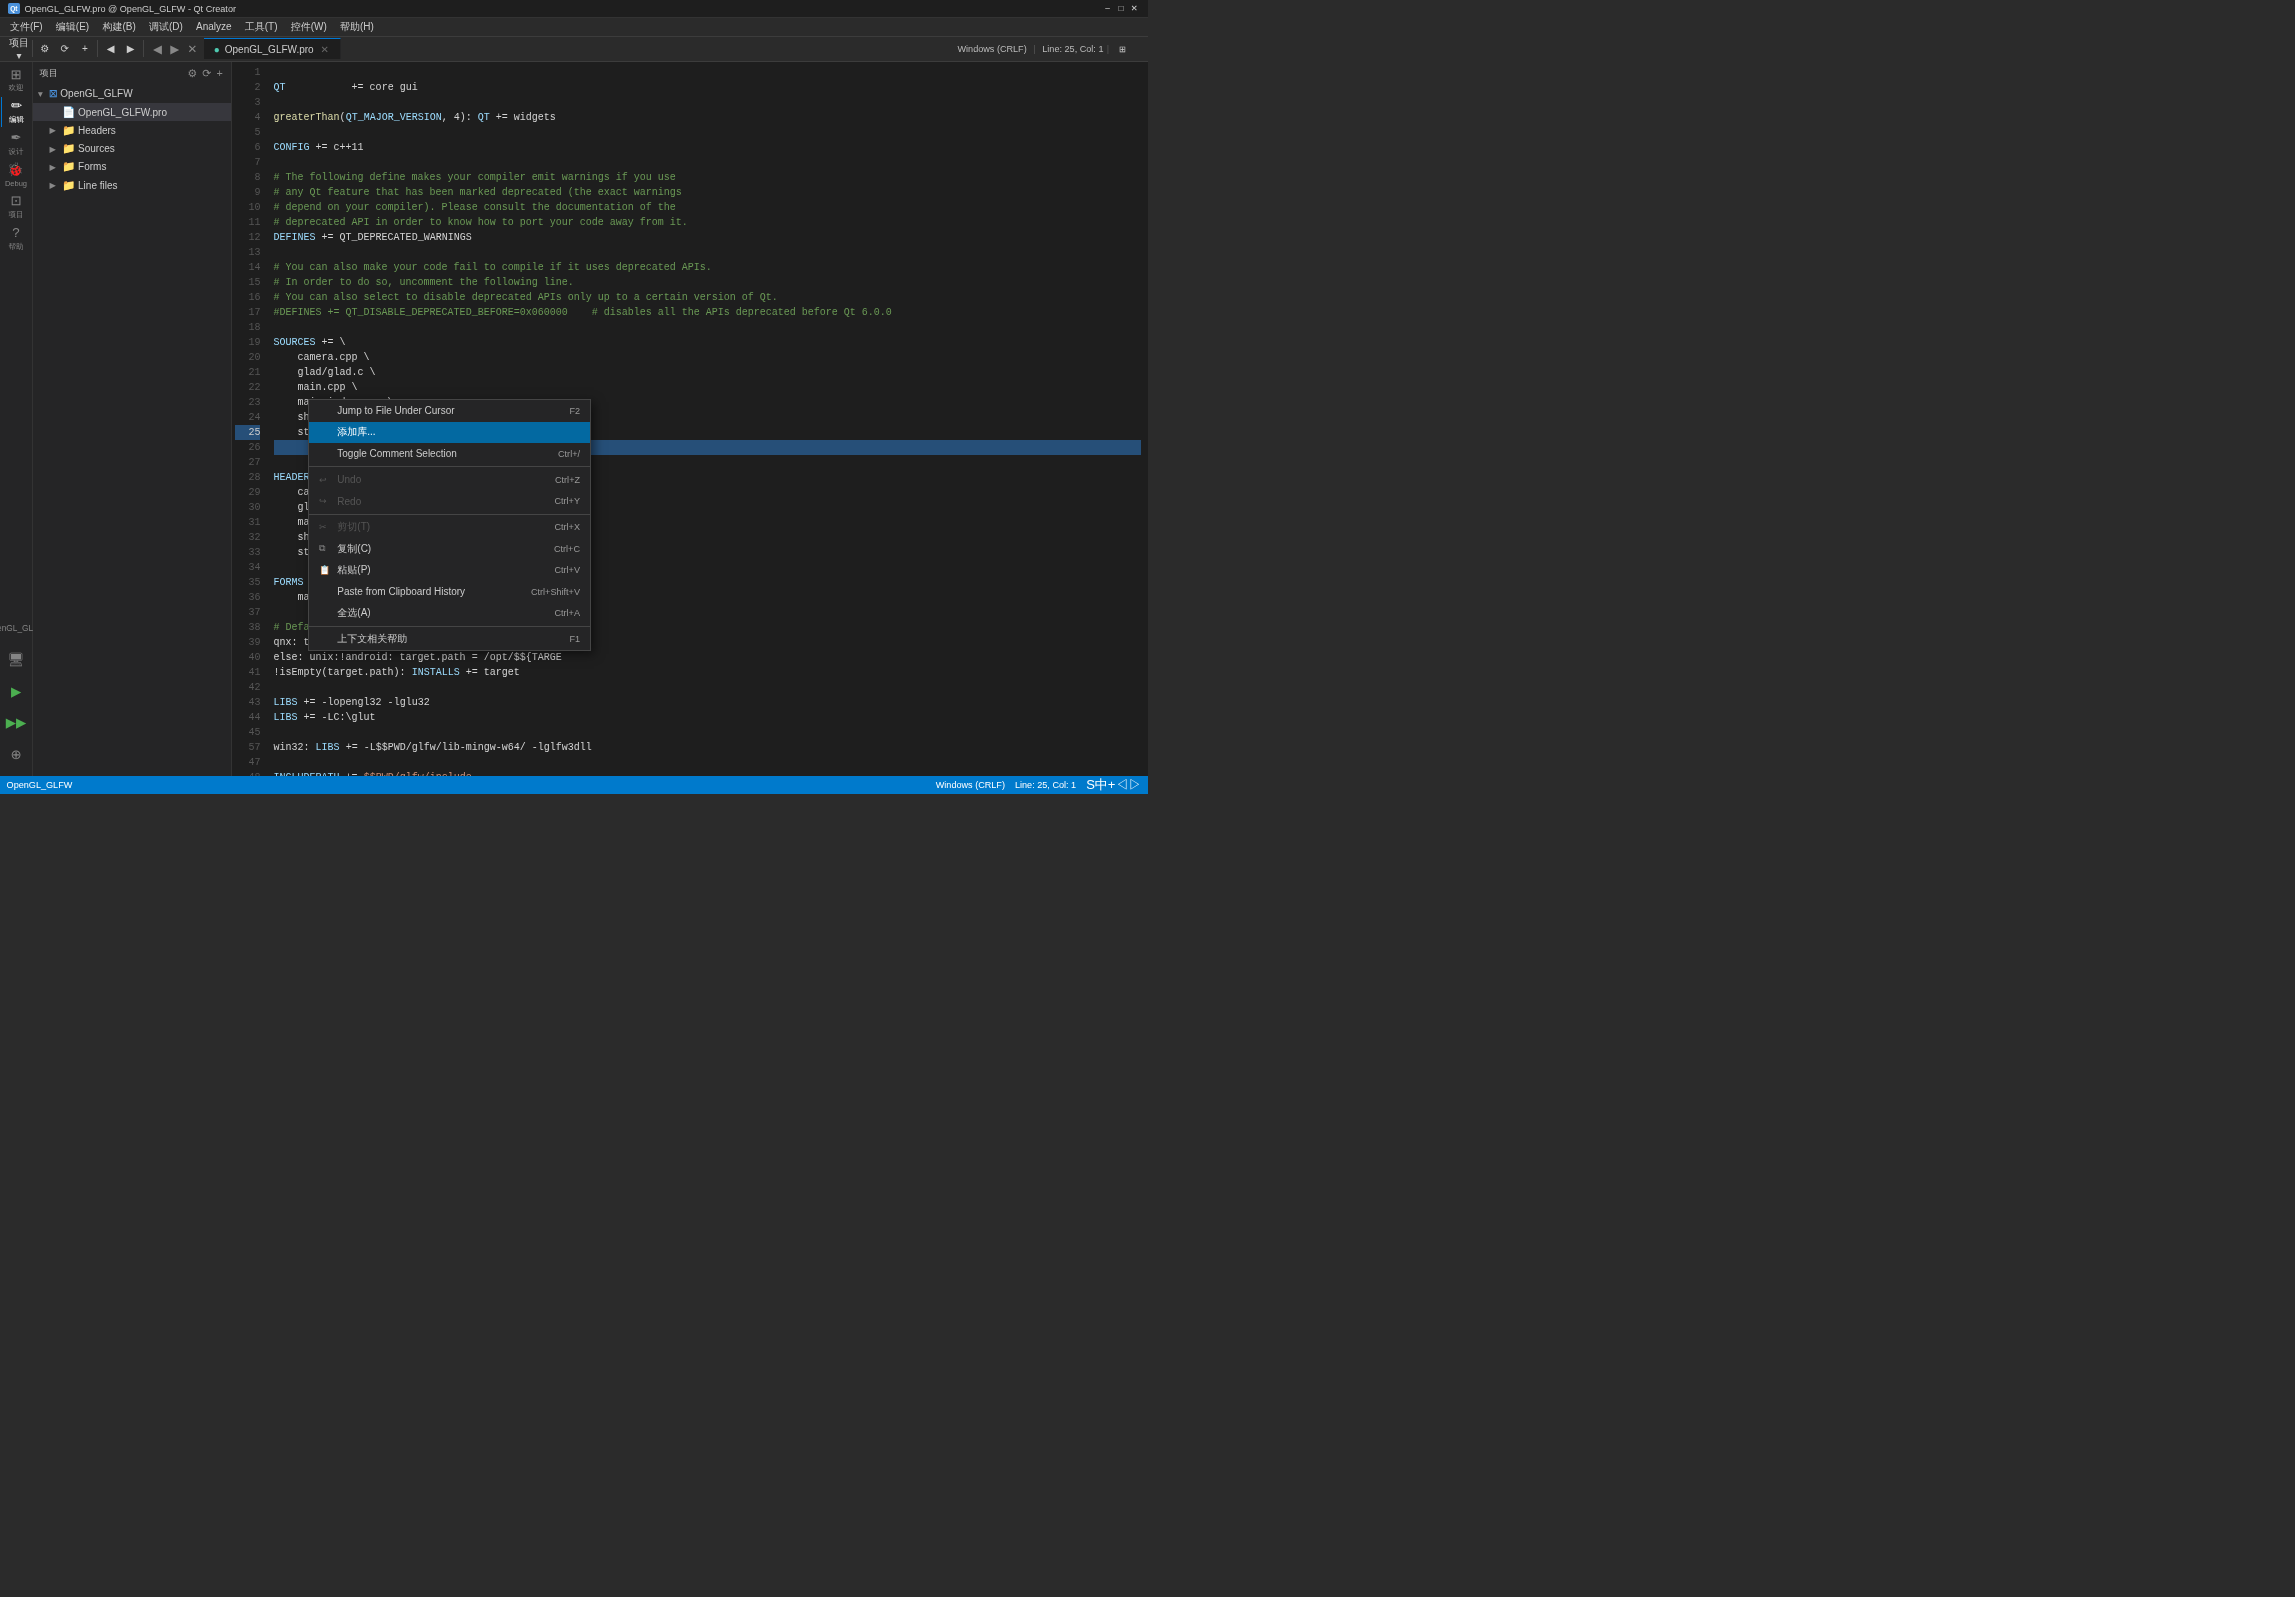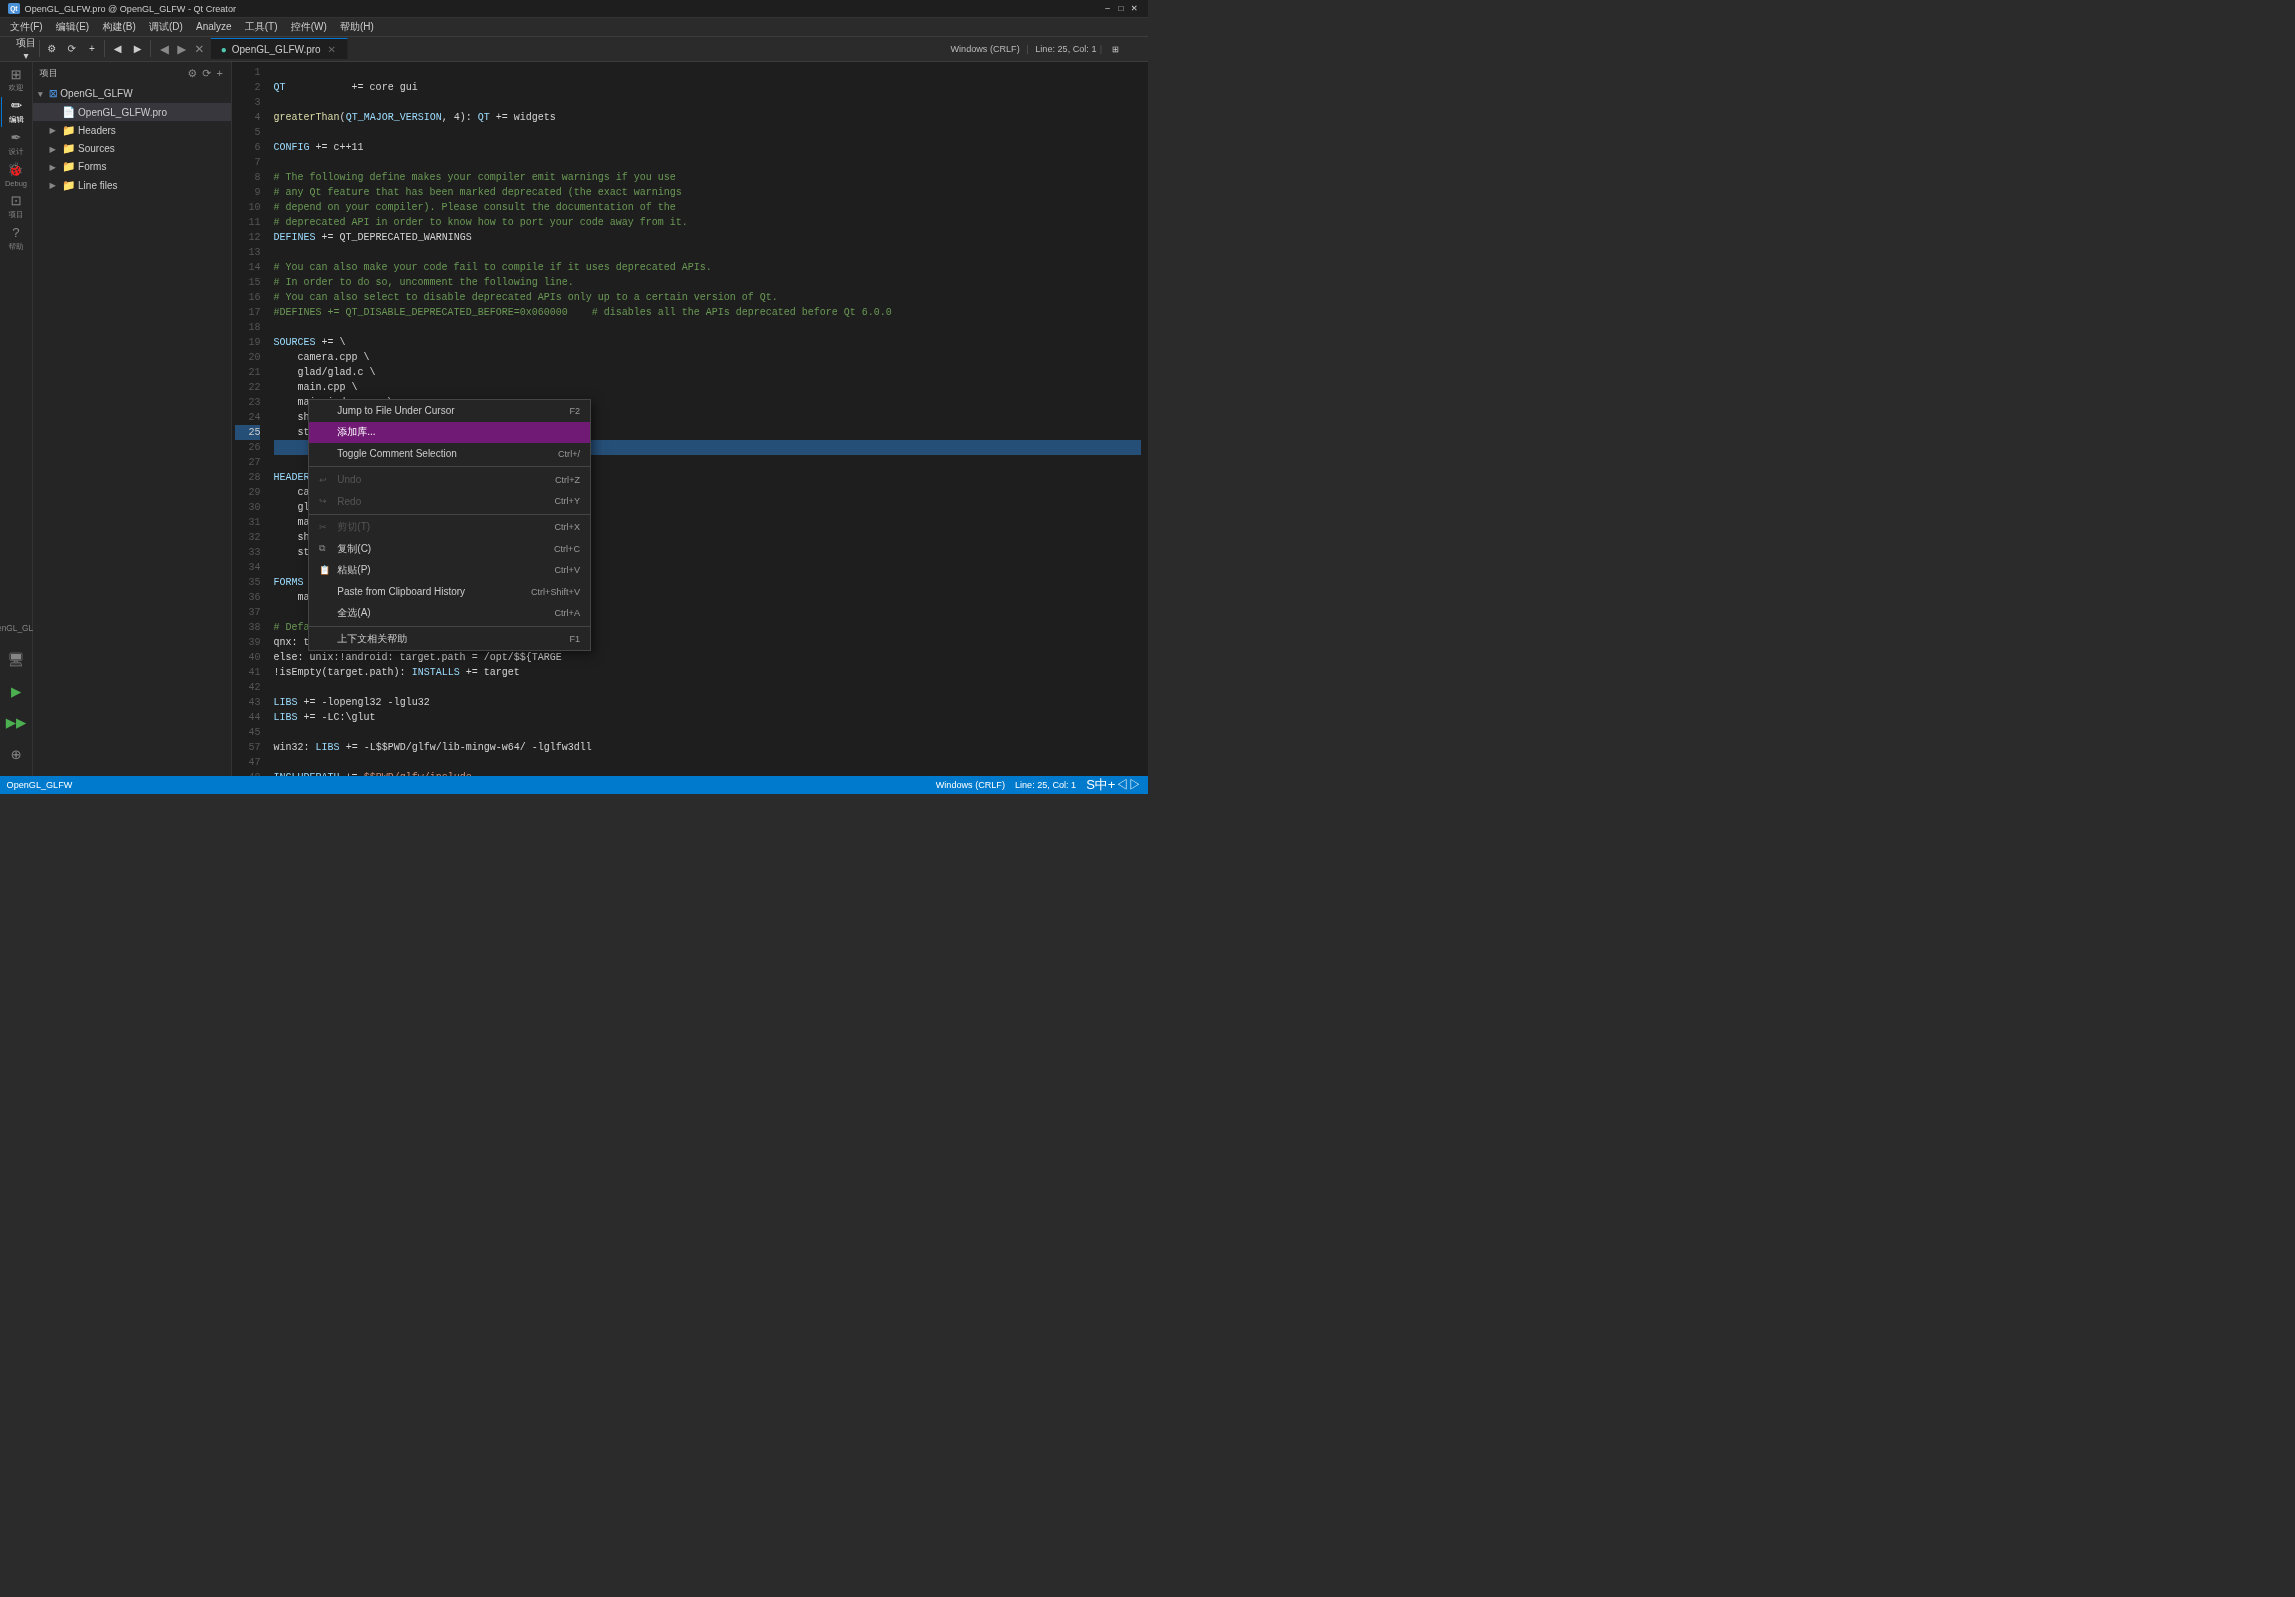--- a/index.html
+++ b/index.html
@@ -68,21 +68,21 @@
       color: #ccc;
       text-align: right;
     }
 
     
     #toolbar {
       height: 25px;
       background: #2b2b2b;
       display: flex;
       align-items: center;
-      padding: 0 16px;
+      padding: 0 9px;
       border-bottom: 0.8px solid #3c3c3c;
       gap: 0;
     }
     .tb-btn {
       width: 20px; height: 20px;
       background: transparent;
       border: none;
       color: #ccc;
       cursor: pointer;
       font-size: 10px;
@@ -268,21 +268,21 @@
     }
     .ctx-item {
       display: flex;
       align-items: center;
       height: 21.6px;
       padding: 0 10px;
       cursor: pointer;
       color: #ccc;
       justify-content: space-between;
     }
-    .ctx-item.highlighted { background: #701a75; color: white; }
+    .ctx-item.highlighted { background: #0369a1; color: white; }
     .ctx-item.disabled { color: #555; cursor: default; }
     .ctx-item .ctx-label { flex: 1; }
     .ctx-item .ctx-shortcut { color: #999; font-size: 9.1px; margin-left: 16.6px; }
     .ctx-item.highlighted .ctx-shortcut { color: #ccc; }
     .ctx-separator { height: 0.8px; background: #454545; margin: 1.7px 0; }
     .ctx-item .ctx-icon {
       width: 13.3px; margin-right: 5px;
       font-size: 9.1px;
       color: #888;
     }

